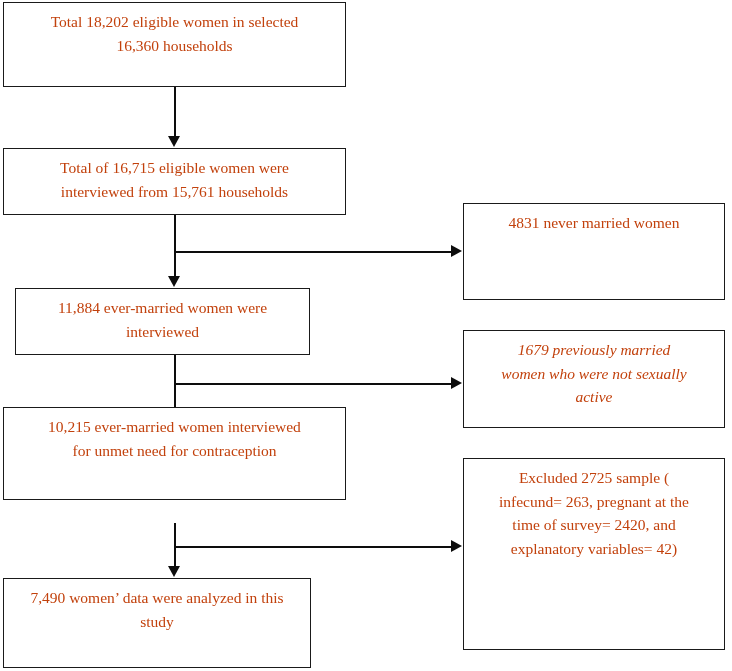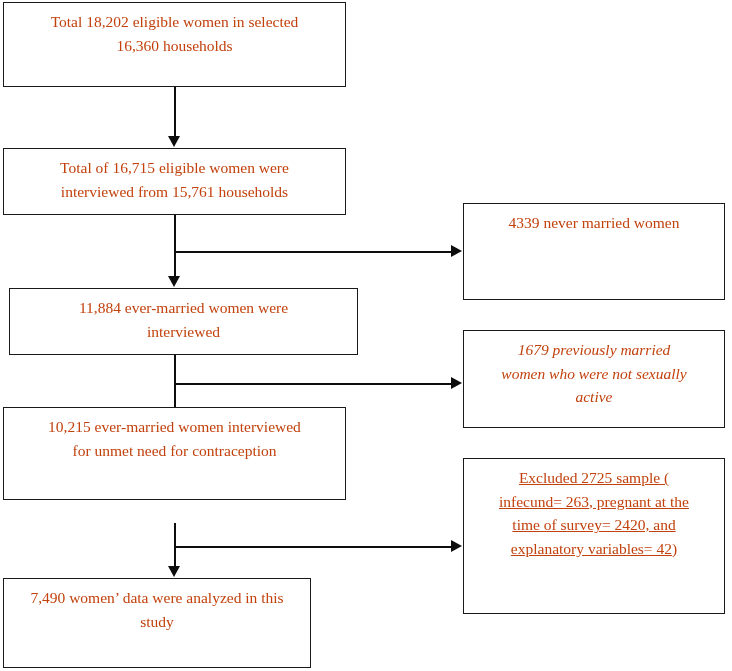--- a/index.html
+++ b/index.html
@@ -27,28 +27,28 @@
     padding-top: 7px;
     padding-left: 8px;
     padding-right: 8px;
   }
   .node .line { display: block; white-space: nowrap; }
   .node.wrap .line { white-space: normal; }
 
   
   #n1 { left: 3px;  top: 2px;   width: 343px; height: 85px; }
   #n2 { left: 3px;  top: 148px; width: 343px; height: 67px; }
-  #n3 { left: 9px;  top: 288px; width: 349px; height: 67px; }
+  #n3 { left: 15px;  top: 288px; width: 295px; height: 67px; }
   #n4 { left: 3px;  top: 407px; width: 343px; height: 93px; }
   #n5 { left: 3px;  top: 578px; width: 308px; height: 90px; }
 
   
   #r1 { left: 463px; top: 203px; width: 262px; height: 97px; }
   #r2 { left: 463px; top: 330px; width: 262px; height: 98px; font-style: italic; }
-  #r3 { left: 463px; top: 458px; width: 262px; height: 156px; text-decoration: underline; }
+  #r3 { left: 463px; top: 458px; width: 262px; height: 192px; }
 
   
   .vline {
     position: absolute;
     width: 1.6px;
     background: #0d0d0d;
   }
   .hline {
     position: absolute;
     height: 1.6px;
@@ -111,21 +111,21 @@
     <span class="line">10,215 ever-married women interviewed</span>
     <span class="line">for unmet need for contraception</span>
   </div>
 
   <div class="node" id="n5">
     <span class="line">7,490 women’ data were analyzed in this</span>
     <span class="line">study</span>
   </div>
 
   <div class="node" id="r1">
-    <span class="line">4339 never married women</span>
+    <span class="line">4831 never married women</span>
   </div>
 
   <div class="node wrap" id="r2">
     <span class="line">1679 previously married</span>
     <span class="line">women who were not sexually</span>
     <span class="line">active</span>
   </div>
 
   <div class="node wrap" id="r3">
     <span class="line">Excluded 2725 sample (</span>

